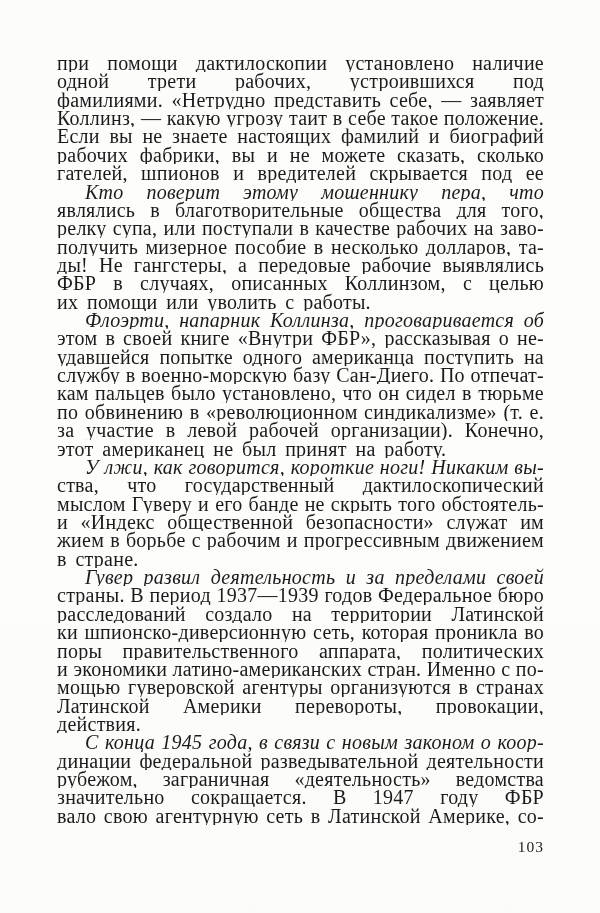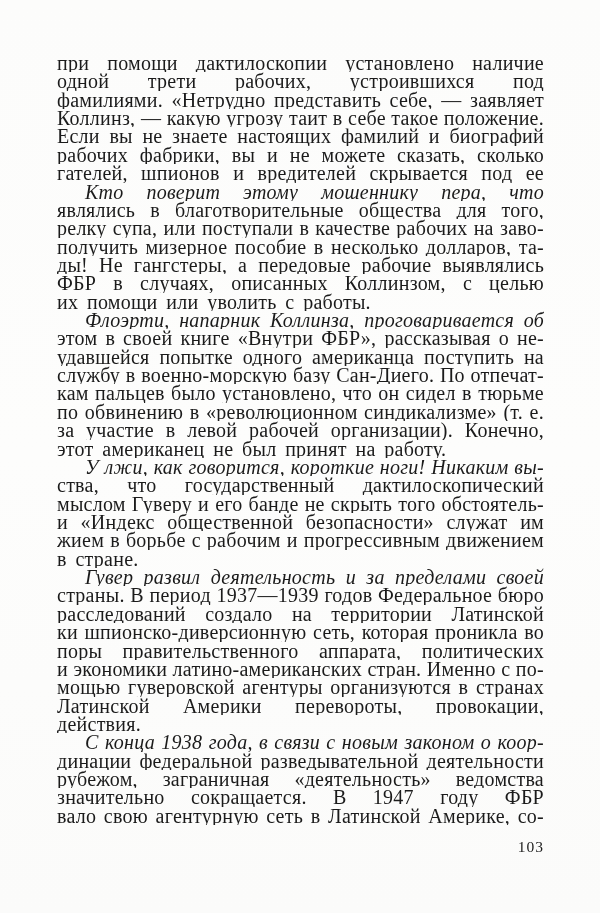--- a/index.html
+++ b/index.html
@@ -88,20 +88,20 @@
       <div class="line no-just">в стране.</div>
       <div class="line indent">Гувер развил деятельность и за пределами своей</div>
       <div class="line">страны. В период 1937—1939 годов Федеральное бюро</div>
       <div class="line">расследований создало на территории Латинской Амери-</div>
       <div class="line">ки шпионско-диверсионную сеть, которая проникла во все</div>
       <div class="line">поры правительственного аппарата, политических партий</div>
       <div class="line">и экономики латино-американских стран. Именно с по-</div>
       <div class="line">мощью гуверовской агентуры организуются в странах</div>
       <div class="line">Латинской Америки перевороты, провокации, подрывные</div>
       <div class="line no-just">действия.</div>
-      <div class="line indent">С конца 1938 года, в связи с новым законом о коор-</div>
+      <div class="line indent">С конца 1945 года, в связи с новым законом о коор-</div>
       <div class="line">динации федеральной разведывательной деятельности за</div>
       <div class="line">рубежом, заграничная «деятельность» ведомства Гувера</div>
       <div class="line">значительно сокращается. В 1947 году ФБР ликвидиро-</div>
       <div class="line">вало свою агентурную сеть в Латинской Америке, со-</div>
     </div>
   <div class="page-number">103</div>
 </div>
 
 </body></html>

